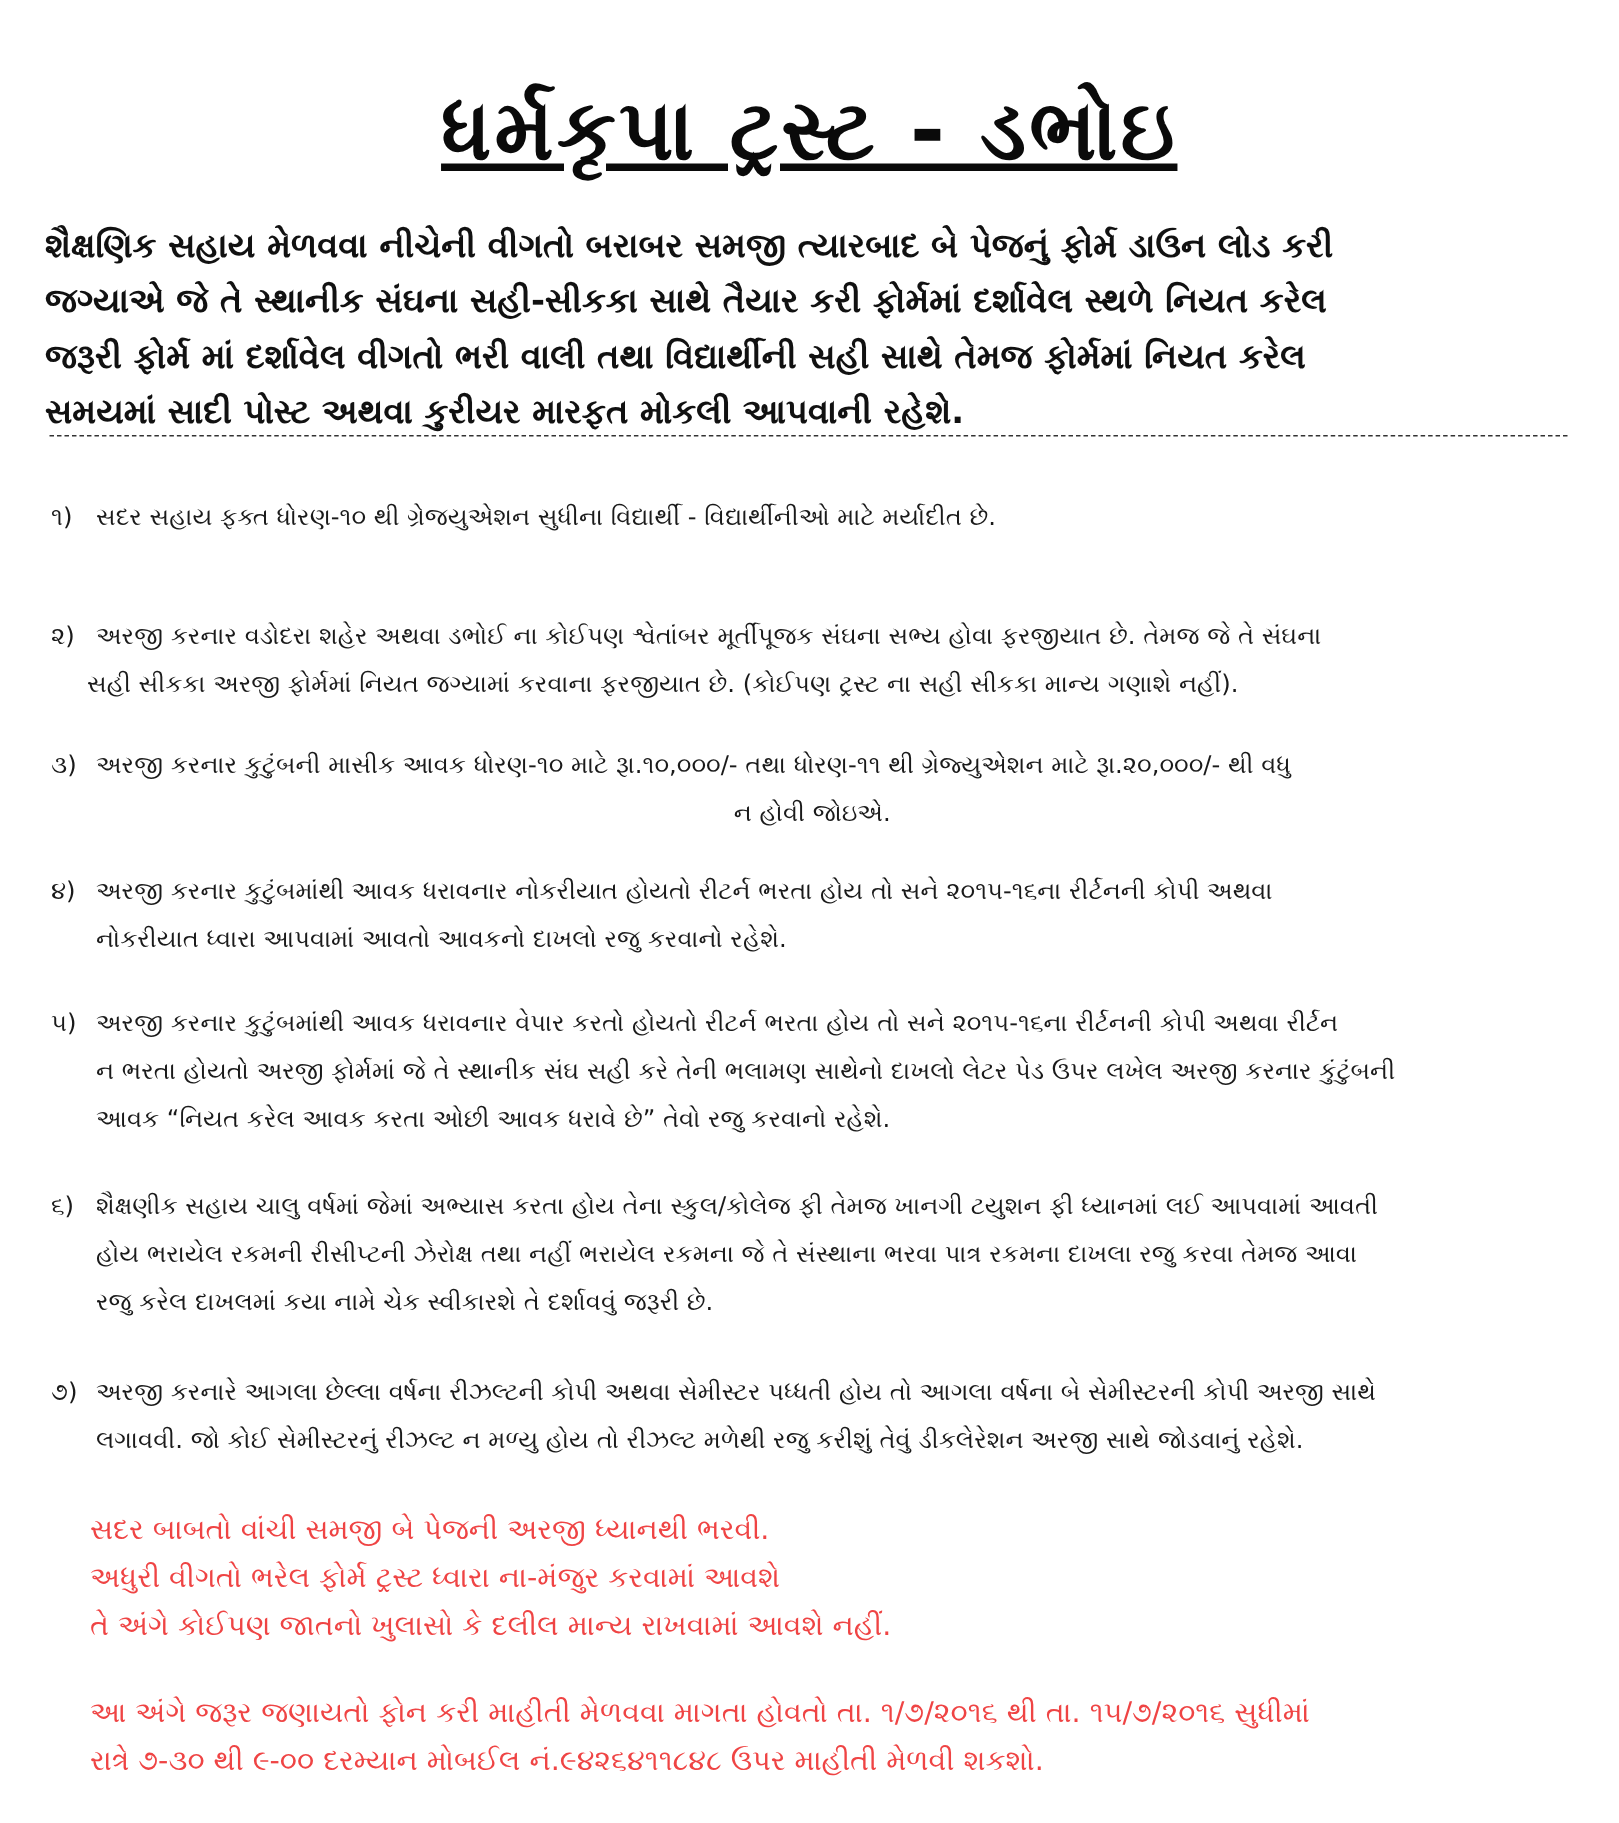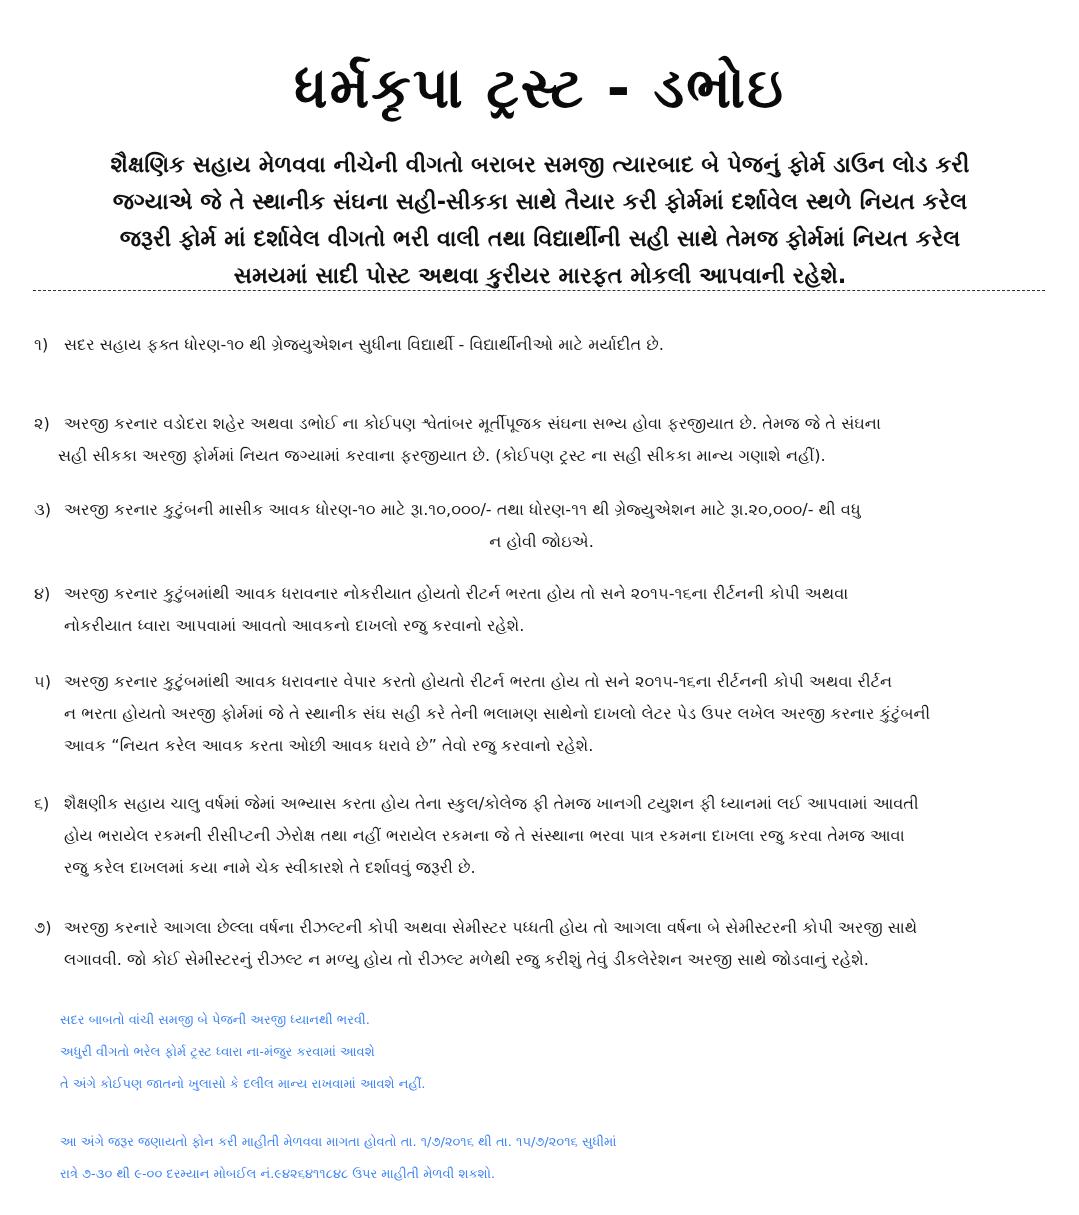--- a/index.html
+++ b/index.html
@@ -24,26 +24,26 @@
     .title {
       position: absolute;
       left: 0; top: 48px;
       width: 1079px;
       text-align: center;
       font-size: 56px;
       font-weight: bold;
       letter-spacing: 2px;
       line-height: 80px;
       color: #0a0a0a;
+      text-decoration: underline;
     }
     .intro {
       position: absolute;
       left: 30px; top: 146px;
       width: 1020px;
-      text-align: center;
       font-size: 22.5px;
       font-weight: bold;
       line-height: 37px;
       color: #111111;
     }
     .intro .line { display: block; white-space: nowrap; }
     .divider {
       position: absolute;
       left: 33px; top: 290px;
       width: 1012px;
@@ -66,23 +66,23 @@
     }
     .rule .body {
       display: block;
       padding-left: 30px;
     }
     .rule .body .ln { display: block; white-space: nowrap; }
     .notes {
       position: absolute;
       left: 60px;
       width: 990px;
-      font-size: 13px;
+      font-size: 19px;
       line-height: 32px;
-      color: #3b82f6;
+      color: #ef4444;
     }
     .notes .ln { display: block; white-space: nowrap; }
   </style>
 </head>
 <body>
 
 <div class="page">
 
   <div class="title">ધર્મકૃપા ટ્રસ્ટ - ડભોઇ</div>
 

